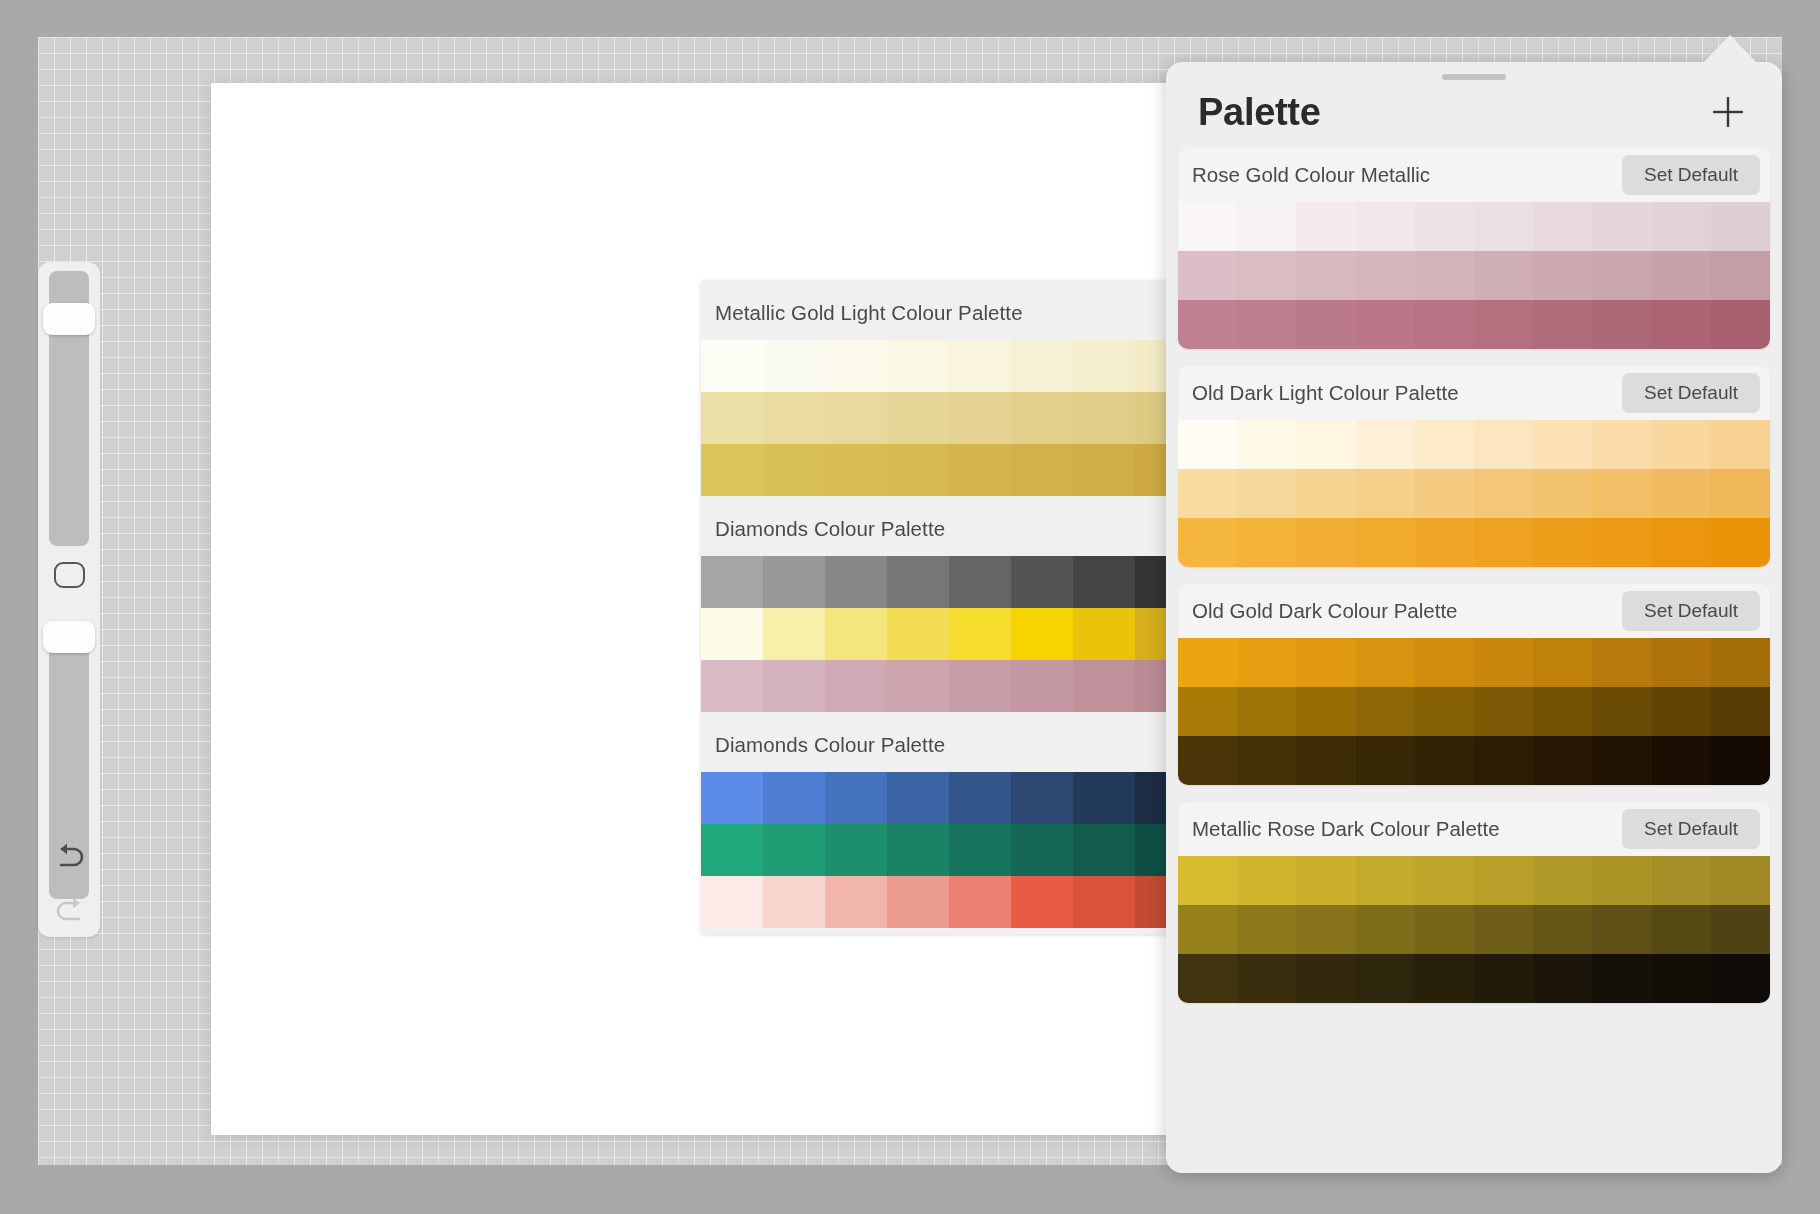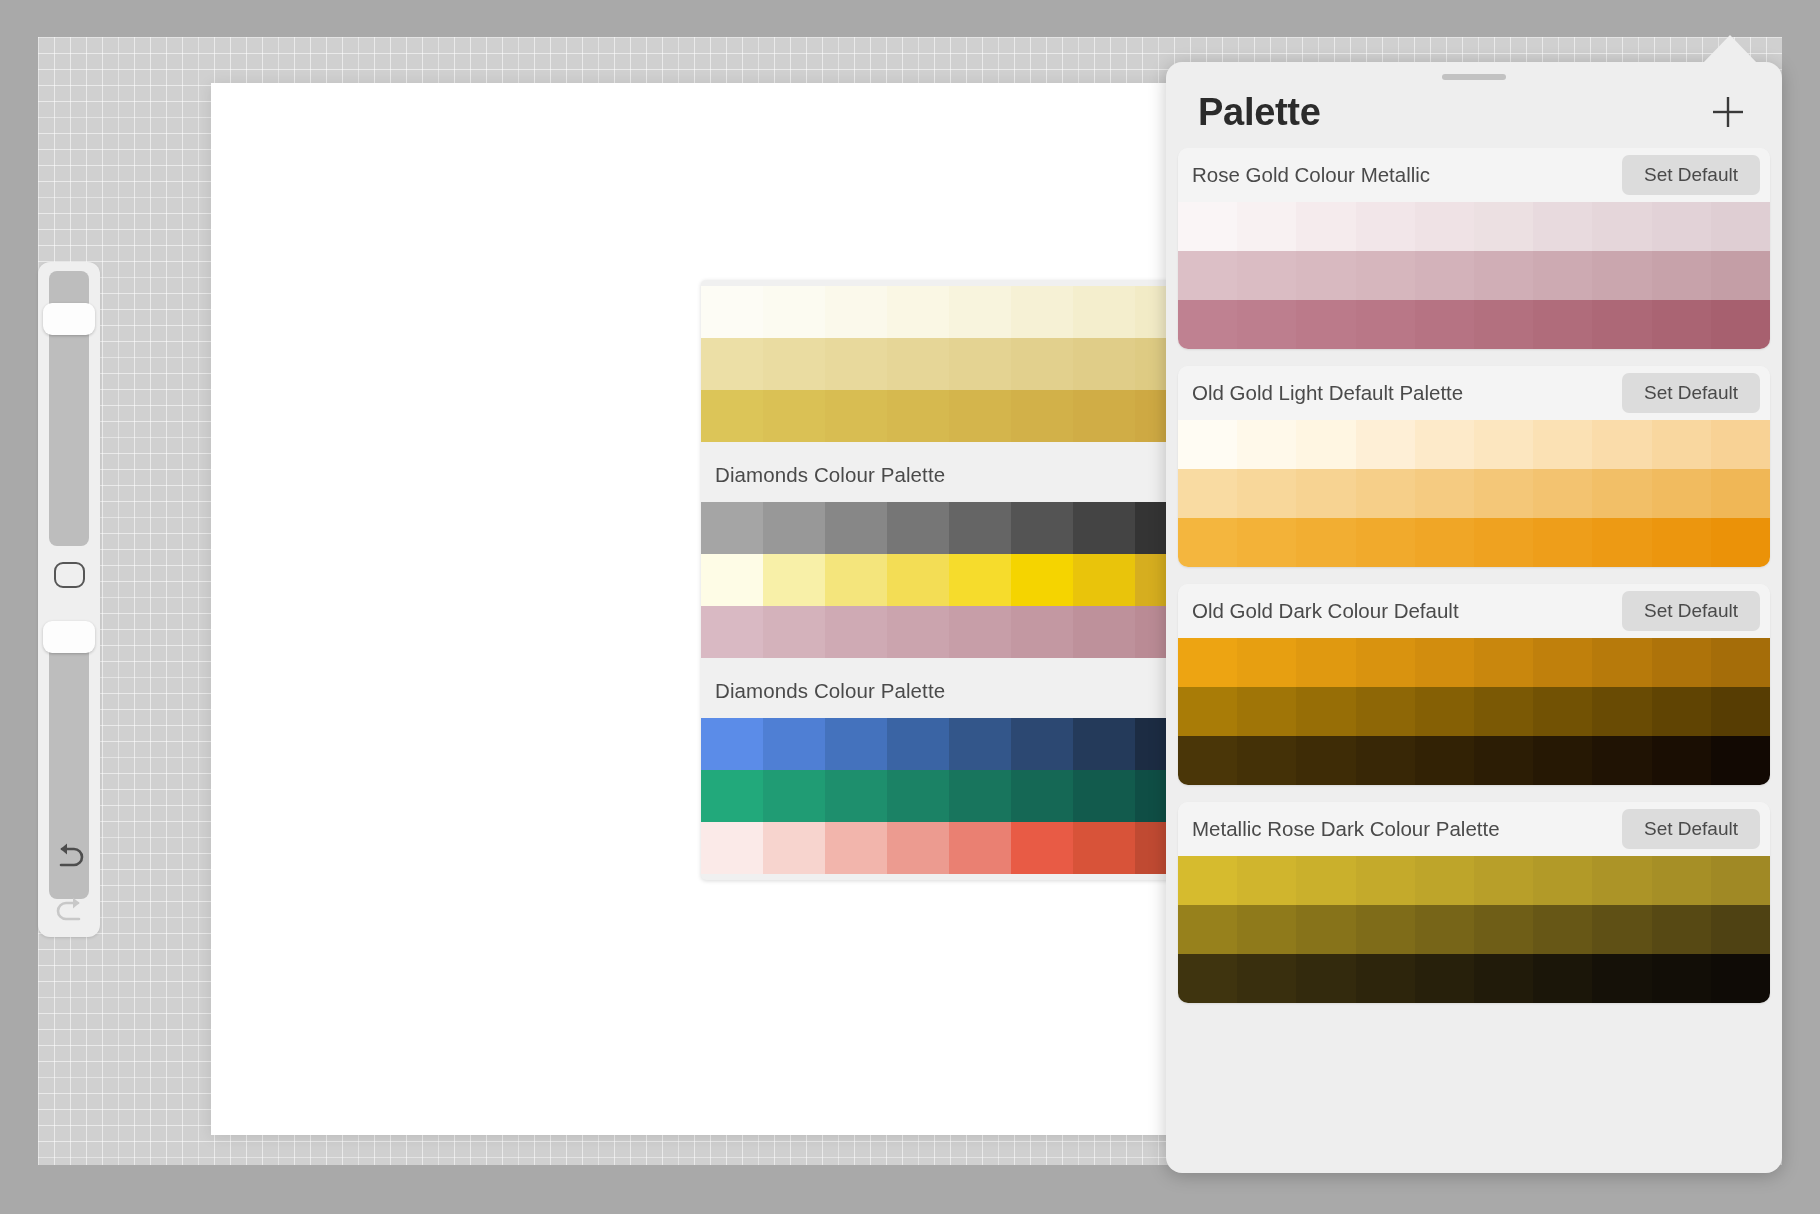--- a/index.html
+++ b/index.html
@@ -209,20 +209,24 @@
 <body>
 
 <div id="app">
 
   <div id="workspace"></div>
 
   <div id="page">
 
     <div id="canvas-palette-list">
         <div class="canvas-pal">
+          <div class="canvas-pal-header">
+            <div class="canvas-pal-name">Metallic Gold Light Colour Palette</div>
+            <button class="setdefault-btn">Set Default</button>
+          </div>
           <div class="swatch-grid">
             <div class="swatch-row">
               <div class="swatch" style="background: rgb(253, 252, 245);"></div>
               <div class="swatch" style="background: rgb(252, 251, 241);"></div>
               <div class="swatch" style="background: rgb(251, 249, 235);"></div>
               <div class="swatch" style="background: rgb(250, 247, 228);"></div>
               <div class="swatch" style="background: rgb(248, 244, 221);"></div>
               <div class="swatch" style="background: rgb(246, 241, 213);"></div>
               <div class="swatch" style="background: rgb(244, 238, 205);"></div>
               <div class="swatch" style="background: rgb(242, 235, 198);"></div>
@@ -427,21 +431,21 @@
               <div class="swatch" style="background: rgb(179, 112, 127);"></div>
               <div class="swatch" style="background: rgb(176, 108, 123);"></div>
               <div class="swatch" style="background: rgb(173, 104, 119);"></div>
               <div class="swatch" style="background: rgb(170, 100, 115);"></div>
               <div class="swatch" style="background: rgb(167, 96, 111);"></div>
             </div>
           </div>
         </div>
         <div class="panel-pal">
           <div class="panel-pal-header">
-            <div class="panel-pal-name">Old Gold Light Default Palette</div>
+            <div class="panel-pal-name">Old Dark Light Colour Palette</div>
             <button class="setdefault-btn">Set Default</button>
           </div>
           <div class="swatch-grid">
             <div class="swatch-row">
               <div class="swatch" style="background: rgb(255, 252, 243);"></div>
               <div class="swatch" style="background: rgb(255, 249, 234);"></div>
               <div class="swatch" style="background: rgb(255, 246, 226);"></div>
               <div class="swatch" style="background: rgb(254, 239, 214);"></div>
               <div class="swatch" style="background: rgb(253, 234, 201);"></div>
               <div class="swatch" style="background: rgb(252, 230, 191);"></div>
@@ -471,21 +475,21 @@
               <div class="swatch" style="background: rgb(239, 162, 32);"></div>
               <div class="swatch" style="background: rgb(238, 158, 26);"></div>
               <div class="swatch" style="background: rgb(237, 154, 20);"></div>
               <div class="swatch" style="background: rgb(236, 150, 14);"></div>
               <div class="swatch" style="background: rgb(235, 146, 8);"></div>
             </div>
           </div>
         </div>
         <div class="panel-pal">
           <div class="panel-pal-header">
-            <div class="panel-pal-name">Old Gold Dark Colour Default</div>
+            <div class="panel-pal-name">Old Gold Dark Colour Palette</div>
             <button class="setdefault-btn">Set Default</button>
           </div>
           <div class="swatch-grid">
             <div class="swatch-row">
               <div class="swatch" style="background: rgb(237, 164, 18);"></div>
               <div class="swatch" style="background: rgb(231, 159, 17);"></div>
               <div class="swatch" style="background: rgb(224, 153, 16);"></div>
               <div class="swatch" style="background: rgb(217, 147, 15);"></div>
               <div class="swatch" style="background: rgb(210, 141, 14);"></div>
               <div class="swatch" style="background: rgb(201, 135, 13);"></div>

